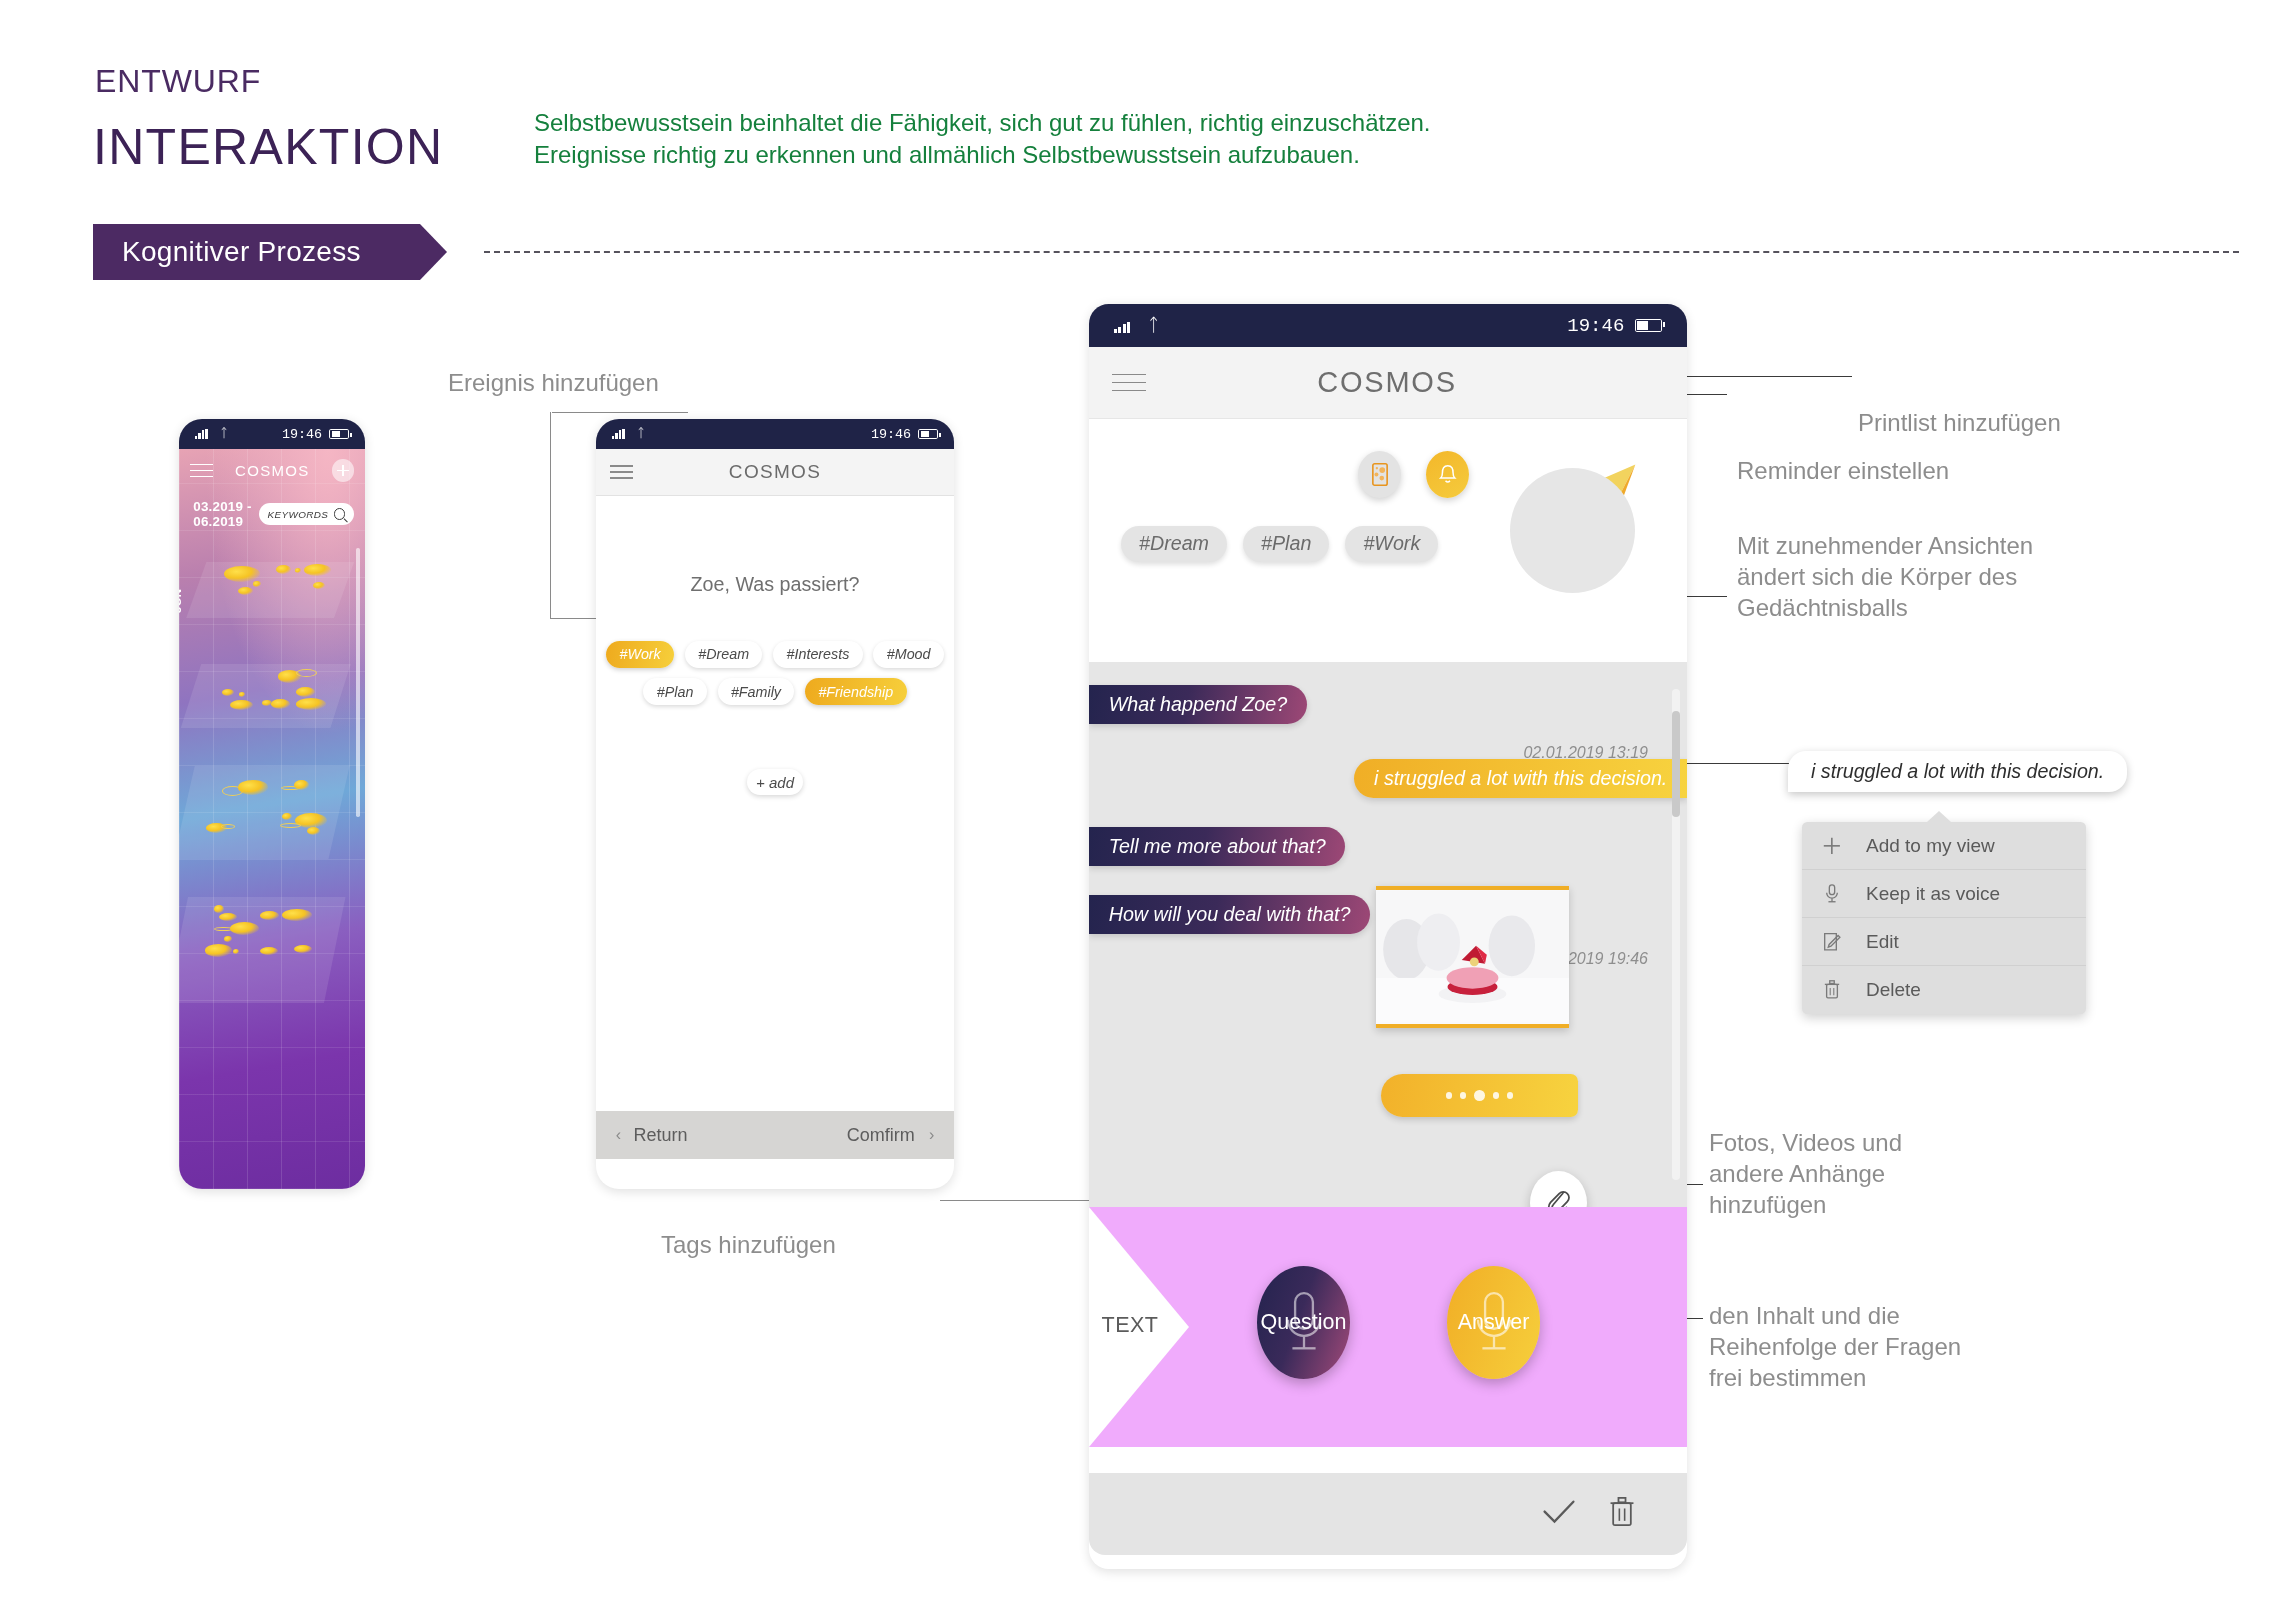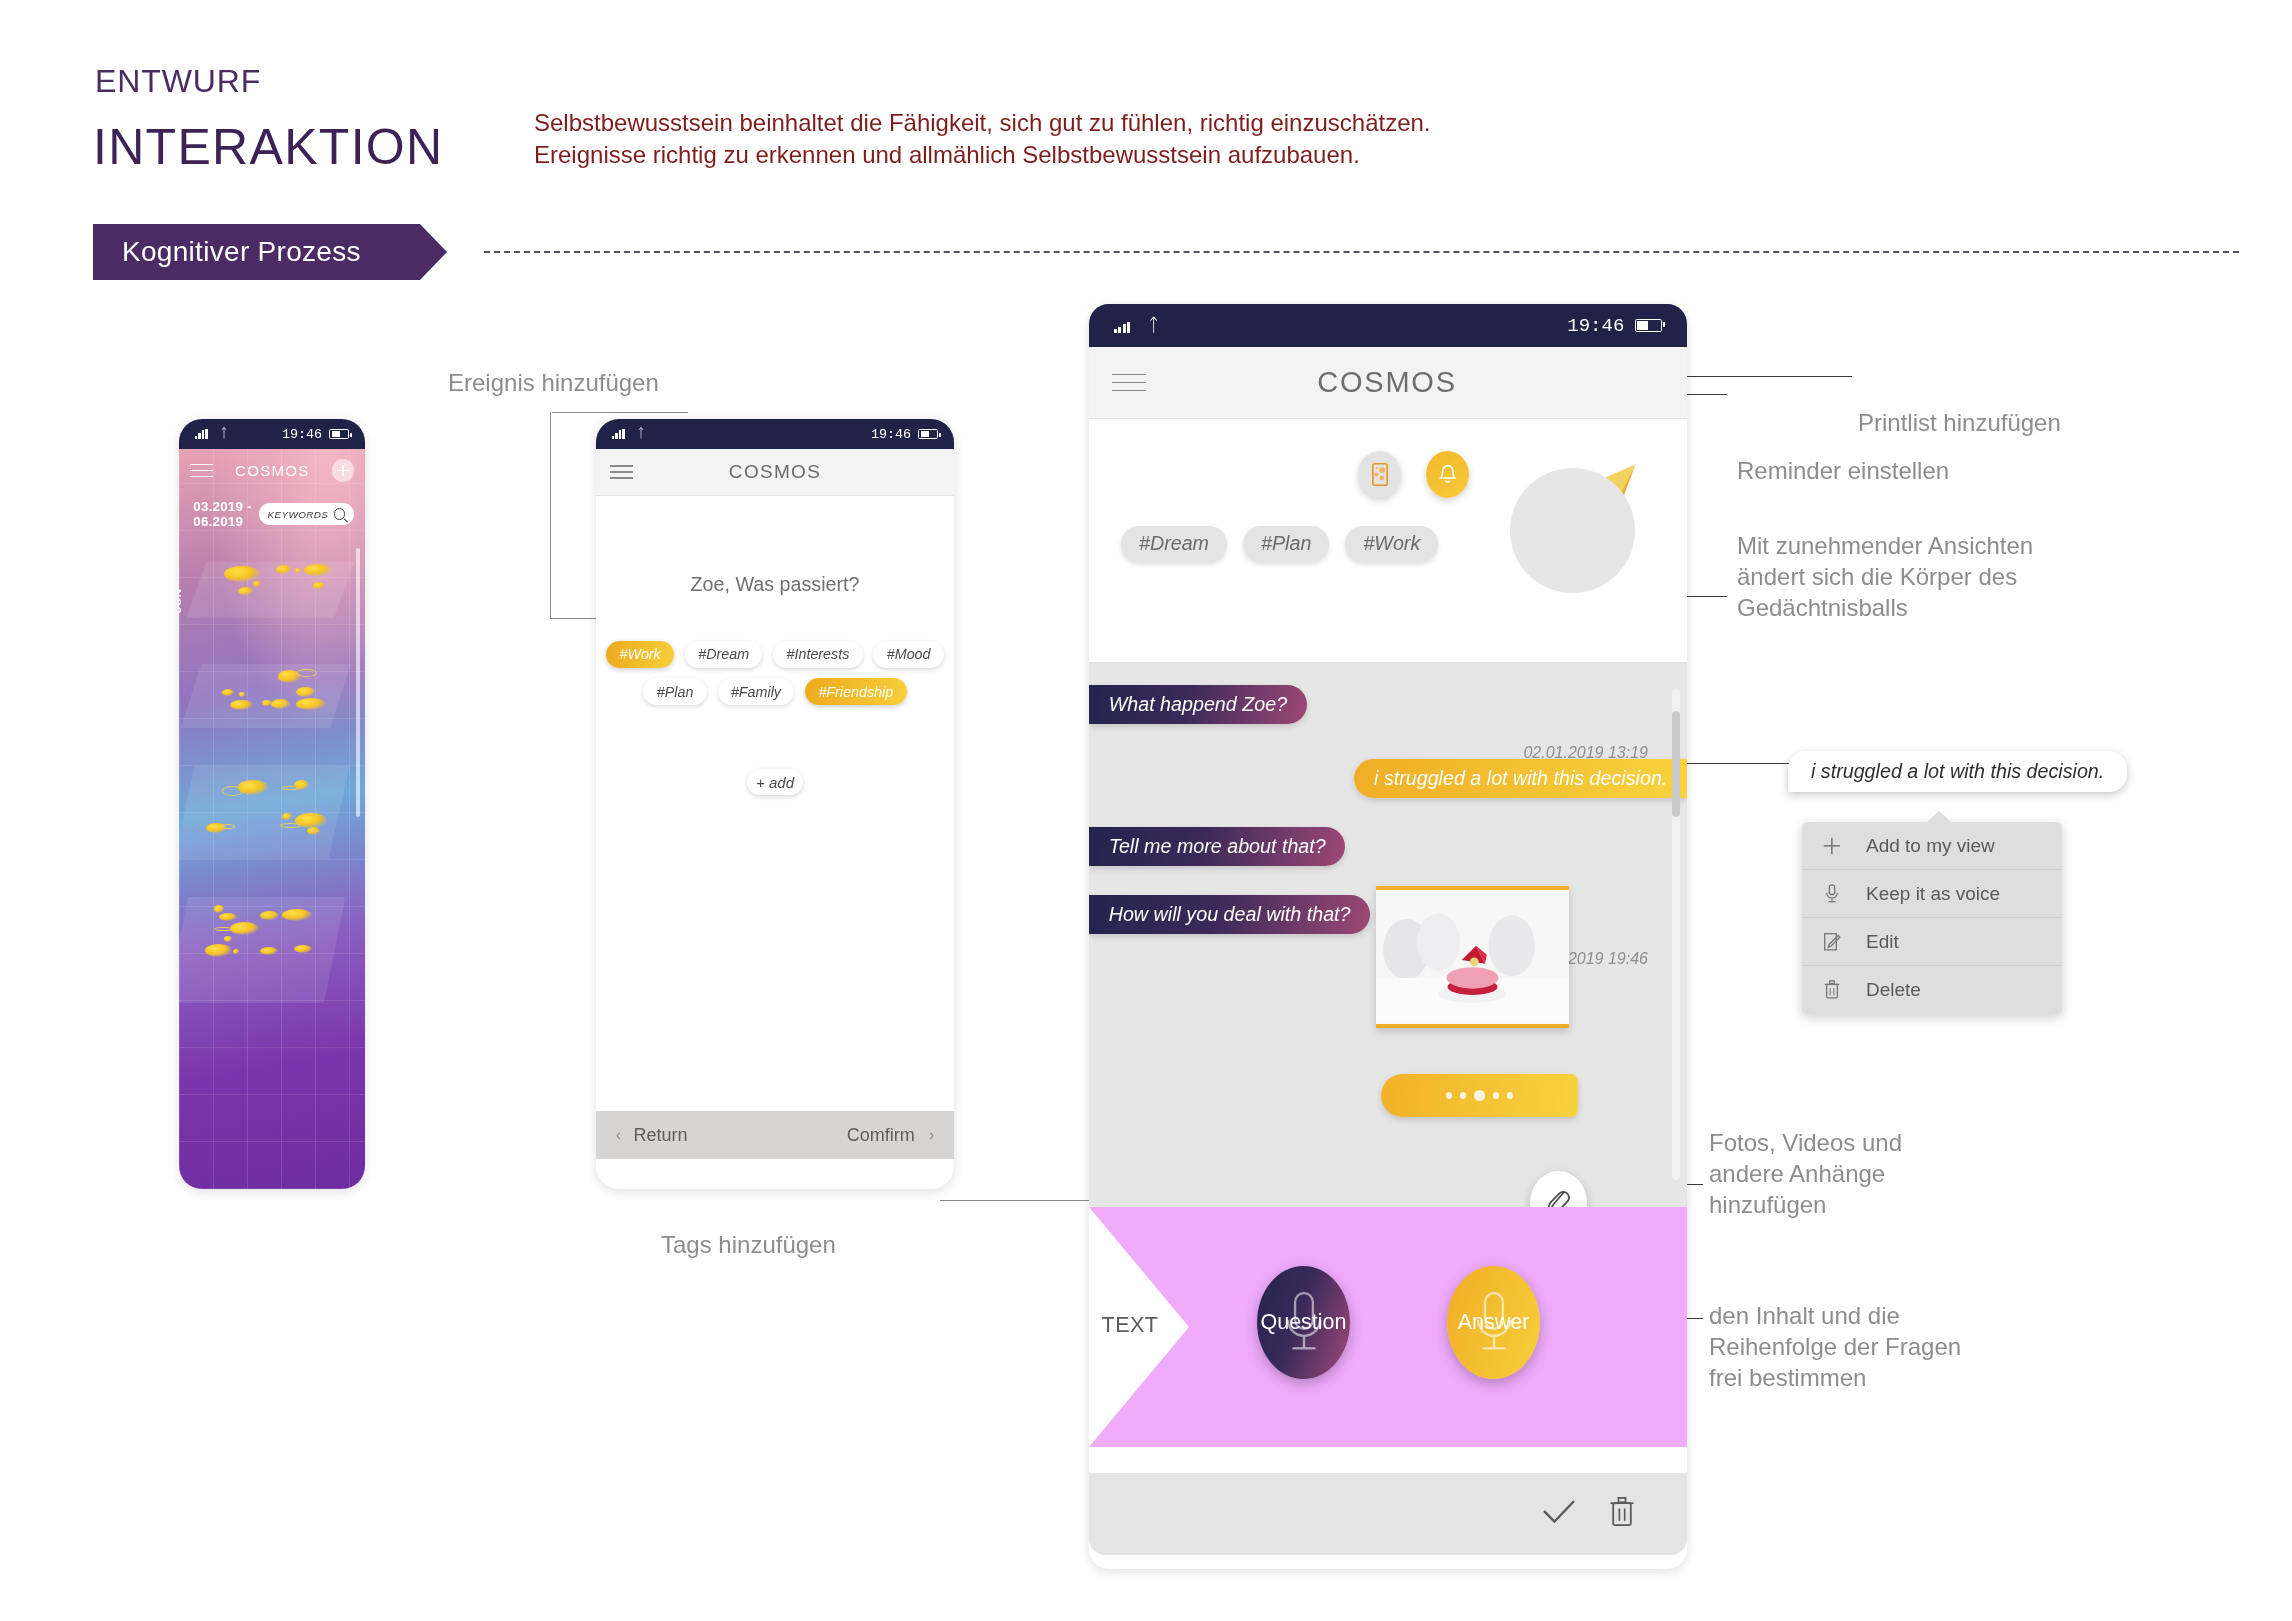--- a/index.html
+++ b/index.html
@@ -16,21 +16,21 @@
     position: absolute; left: 95px; top: 63px;
     font-size: 32px; letter-spacing: 0.9px; color: #4a2b62;
     font-family: "Liberation Sans", sans-serif;
   }
   .hdr-interaktion {
     position: absolute; left: 93px; top: 118px;
     font-size: 50px; letter-spacing: 1.3px; color: #3c2256; text-align: center;
   }
   .hdr-desc {
     position: absolute; left: 534px; top: 107px;
-    font-size: 24px; line-height: 1.32; color: #7f1d1d;
+    font-size: 24px; line-height: 1.32; color: #15803d;
     white-space: pre-line;
   }
   
   .banner {
     position: absolute; left: 93px; top: 224px;
     height: 56px; background: #4c2a63;
     display: flex; align-items: center;
     padding: 0 59px 0 29px;
   }
   .banner span { color: #fff; font-size: 28px; letter-spacing: 0.3px; }
@@ -189,21 +189,21 @@
   .mic-btn span { position:absolute; color:#fff; font-size:21.5px; z-index:2; }
   #p3-footer { position:absolute; left:0; bottom:14.3px; width:100%; height:82px; background:#e4e4e4;
     border-radius:0 0 16px 16px; display:flex; align-items:center; justify-content:flex-end; gap:30px; padding-right:50px; }
 
   
   #ctx-bub {
     position:absolute; left:1788px; top:751px; background:#fff; border-radius:18px;
     padding:9px 23px; font-size:19.7px; font-style:italic; color:#2e2e2e; white-space:nowrap;
     box-shadow:0 2.7px 8px rgba(0,0,0,.22); border-bottom-left-radius:0;
   }
-  #ctx-menu { position:absolute; left:1802px; top:822px; width:260px; background:#dedede;
+  #ctx-menu { position:absolute; left:1802px; top:822px; width:284px; background:#dedede;
     border-radius:5.4px; box-shadow:0 3.6px 10.7px rgba(0,0,0,.18); }
   #ctx-menu::before { content:""; position:absolute; left:125px; top:-10.7px; width:0;height:0;
     border-left:12.5px solid transparent; border-right:12.5px solid transparent; border-bottom:11.6px solid #dedede; }
   .ctx-item { display:flex; align-items:center; height:48px; padding:0 18px; gap:23px;
     border-bottom:0.9px solid #d0d0d0; color:#5a5a5a; font-size:19px; }
   .ctx-item:last-child { border-bottom:none; }
   .ctx-ico { width:23px; display:flex; justify-content:center; color:#7a7a7a; }
 
   
   .ln { position:absolute; background:#3a3a3a; }

